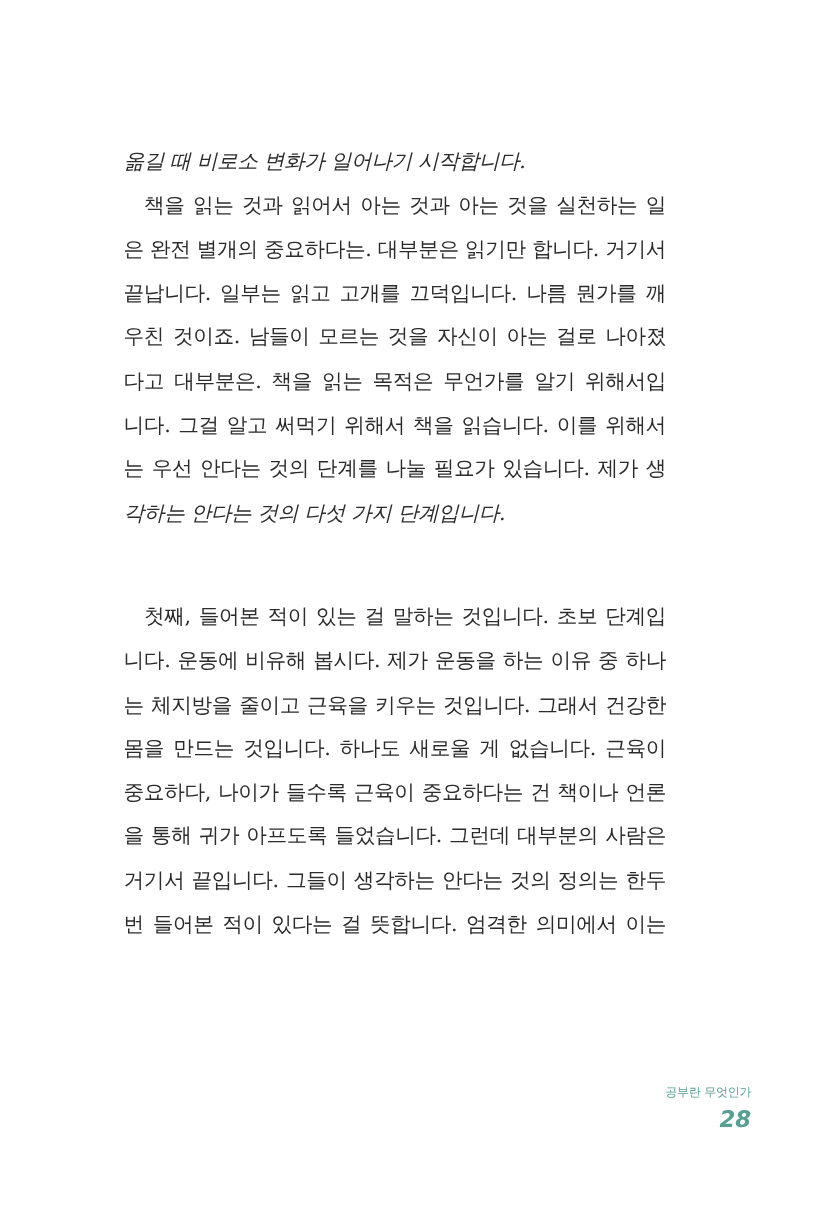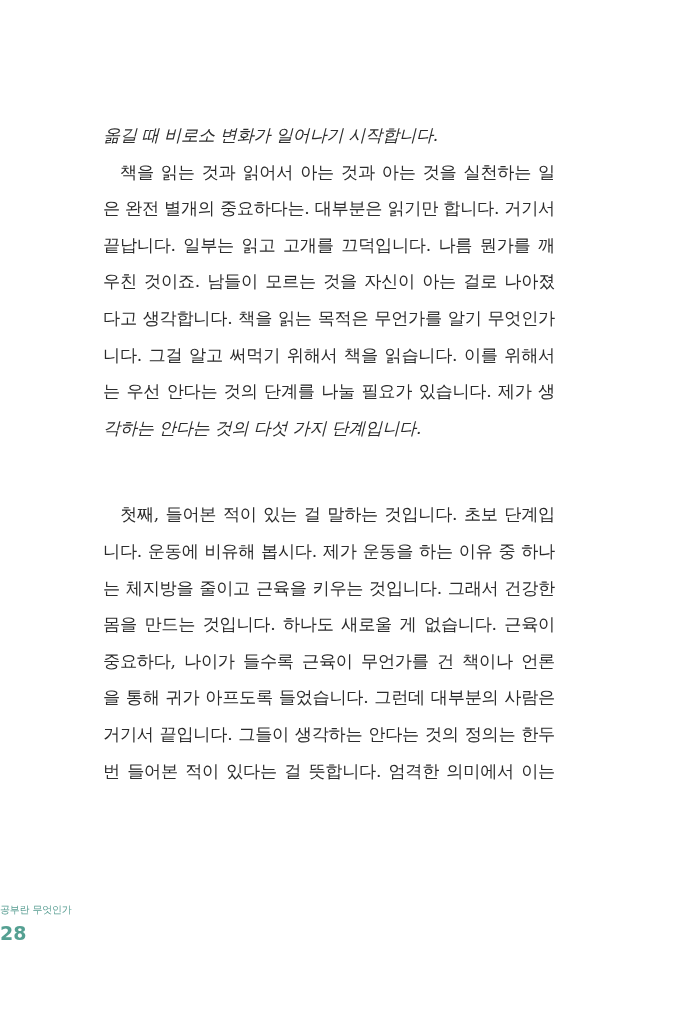--- a/index.html
+++ b/index.html
@@ -37,60 +37,61 @@
     .line.indent {
       padding-left: 17px;
     }
     .para-gap {
       height: 50px;
     }
     .footer {
       position: absolute;
       left: 0;
       width: 626px;
-      text-align: left;
+      text-align: right;
       font-family: "DejaVu Sans", "Liberation Sans", sans-serif;
     }
     .book-title {
       top: 903px;
       font-size: 10px;
       color: #5a9e93;
       letter-spacing: -0.2px;
     }
     .page-number {
       top: 922px;
       font-size: 19px;
       font-weight: bold;
       color: #55a092;
+      font-style: italic;
     }
   </style>
 </head>
 <body>
 
 <div class="page-body">
   <div>
     <div class="line last">옮길 때 비로소 변화가 일어나기 시작합니다.</div>
   </div>
   <div>
     <div class="line indent">책을 읽는 것과 읽어서 아는 것과 아는 것을 실천하는 일</div>
     <div class="line">은 완전 별개의 중요하다는. 대부분은 읽기만 합니다. 거기서</div>
     <div class="line">끝납니다. 일부는 읽고 고개를 끄덕입니다. 나름 뭔가를 깨</div>
     <div class="line">우친 것이죠. 남들이 모르는 것을 자신이 아는 걸로 나아졌</div>
-    <div class="line">다고 생각합니다. 책을 읽는 목적은 무언가를 알기 무엇인가</div>
+    <div class="line">다고 대부분은. 책을 읽는 목적은 무언가를 알기 위해서입</div>
     <div class="line">니다. 그걸 알고 써먹기 위해서 책을 읽습니다. 이를 위해서</div>
     <div class="line">는 우선 안다는 것의 단계를 나눌 필요가 있습니다. 제가 생</div>
     <div class="line last">각하는 안다는 것의 다섯 가지 단계입니다.</div>
   </div>
   <div class="para-gap"></div>
   <div>
     <div class="line indent">첫째, 들어본 적이 있는 걸 말하는 것입니다. 초보 단계입</div>
     <div class="line">니다. 운동에 비유해 봅시다. 제가 운동을 하는 이유 중 하나</div>
     <div class="line">는 체지방을 줄이고 근육을 키우는 것입니다. 그래서 건강한</div>
     <div class="line">몸을 만드는 것입니다. 하나도 새로울 게 없습니다. 근육이</div>
-    <div class="line">중요하다, 나이가 들수록 근육이 무언가를 건 책이나 언론</div>
+    <div class="line">중요하다, 나이가 들수록 근육이 중요하다는 건 책이나 언론</div>
     <div class="line">을 통해 귀가 아프도록 들었습니다. 그런데 대부분의 사람은</div>
     <div class="line">거기서 끝입니다. 그들이 생각하는 안다는 것의 정의는 한두</div>
     <div class="line">번 들어본 적이 있다는 걸 뜻합니다. 엄격한 의미에서 이는</div>
   </div>
 </div>
 
 <div class="footer book-title">공부란 무엇인가</div>
 <div class="footer page-number">28</div>
 
 </body></html>

